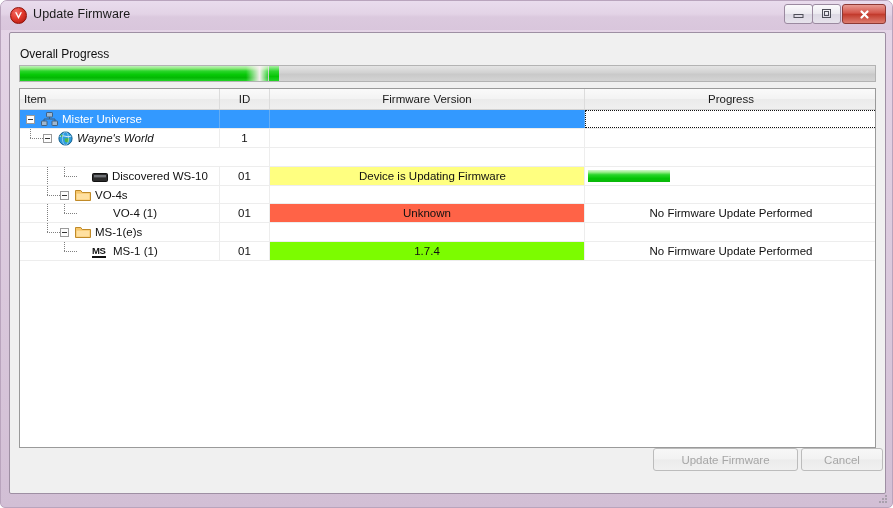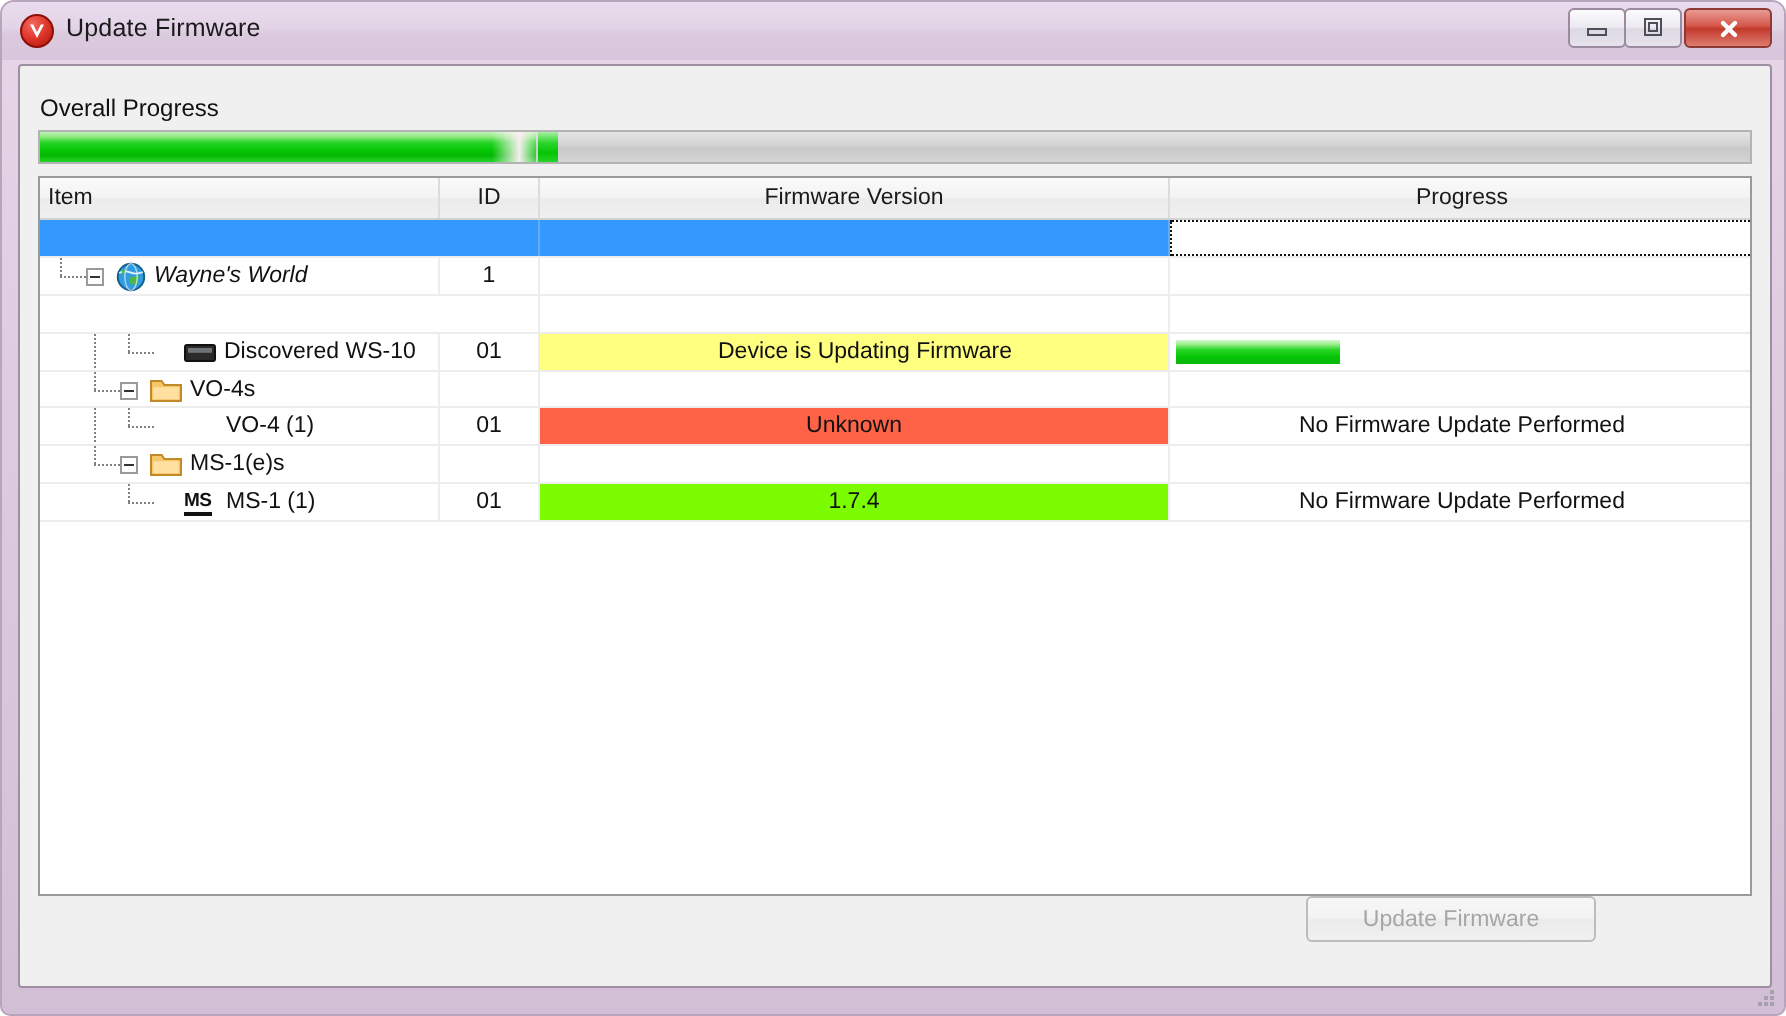--- a/index.html
+++ b/index.html
@@ -266,20 +266,30 @@
 
     <div id="grid">
       <div id="grid-header">
         <div class="hcell c-item" style="width:200px">Item</div>
         <div class="hcell c-id center" style="width:50px">ID</div>
         <div class="hcell c-fw center" style="width:315px">Firmware Version</div>
         <div class="hcell c-pg center" style="width:292px;border-right:none">Progress</div>
       </div>
       <div id="grid-body">
           <div class="grow sel">
+            <div class="cell c-item">
+              <div class="twist" style="left: 6px;"></div>
+              <div class="ico" style="left: 21px;"><svg width="17" height="15" viewBox="0 0 17 15">
+                  <rect x="5.5" y="0.5" width="6" height="4.5" rx="0.6" fill="#9fb7cf" stroke="#3d5a77" stroke-width="0.9"></rect>
+                  <path d="M3 7 L14 7 M8.5 5 L8.5 7 M3 7 L3 9 M14 7 L14 9" stroke="#3d5a77" stroke-width="0.9" fill="none"></path>
+                  <rect x="0.5" y="9" width="5.5" height="4.5" rx="0.6" fill="#9fb7cf" stroke="#3d5a77" stroke-width="0.9"></rect>
+                  <rect x="11" y="9" width="5.5" height="4.5" rx="0.6" fill="#9fb7cf" stroke="#3d5a77" stroke-width="0.9"></rect>
+                </svg></div>
+              <div class="lbl" style="left: 42px;">Mister Universe</div>
+            </div>
             <div class="cell c-id center"></div>
             <div class="cell c-fw"></div>
             <div class="cell c-pg center" style="background: rgb(255, 255, 255);">
               <div class="focusbox"></div>
             </div>
           </div>
           <div class="grow">
             <div class="cell c-item">
               <div class="vline half" style="left: 10px;"></div>
               <div class="hline" style="left: 10px; width: 13px;"></div>
@@ -377,20 +387,21 @@
             <div class="cell c-id center">01</div>
             <div class="cell c-fw">
               <div class="fwfill" style="background: rgb(124, 252, 0);">1.7.4</div>
             </div>
             <div class="cell c-pg center" style="justify-content: center;">No Firmware Update Performed</div>
           </div>
         </div>
     </div>
 
     <div class="dlgbtn" id="btn-update">Update Firmware</div>
+    <div class="dlgbtn" id="btn-cancel">Cancel</div>
   </div>
 
   <svg id="grip" viewBox="0 0 13 13">
     <g fill="#a9a0ad">
       <rect x="9" y="9" width="2" height="2"></rect>
       <rect x="6" y="9" width="2" height="2"></rect>
       <rect x="9" y="6" width="2" height="2"></rect>
       <rect x="3" y="9" width="2" height="2"></rect>
       <rect x="9" y="3" width="2" height="2"></rect>
       <rect x="6" y="6" width="2" height="2"></rect>

